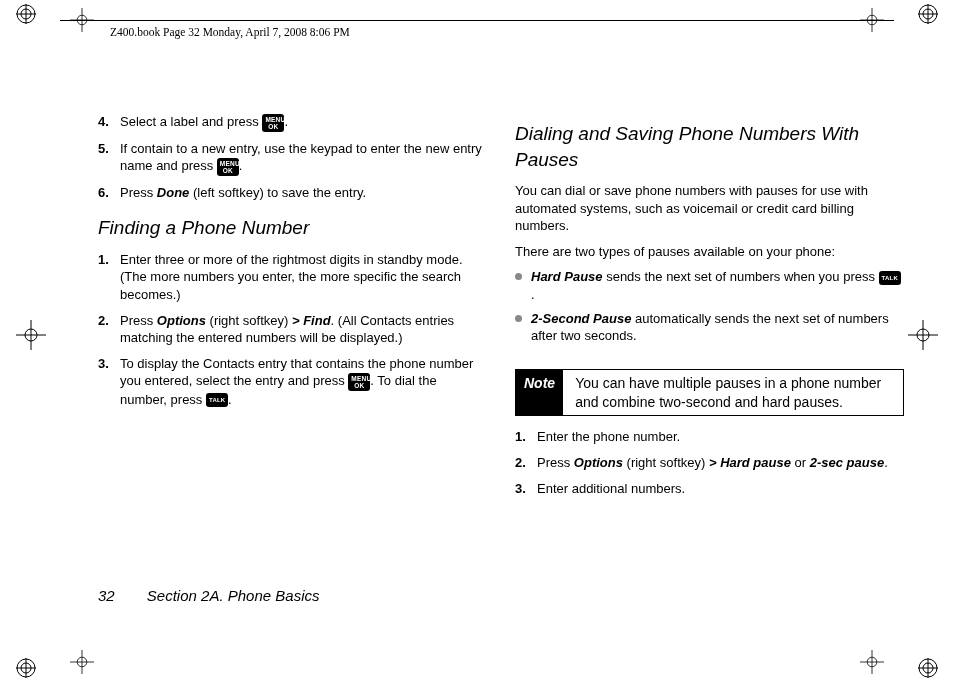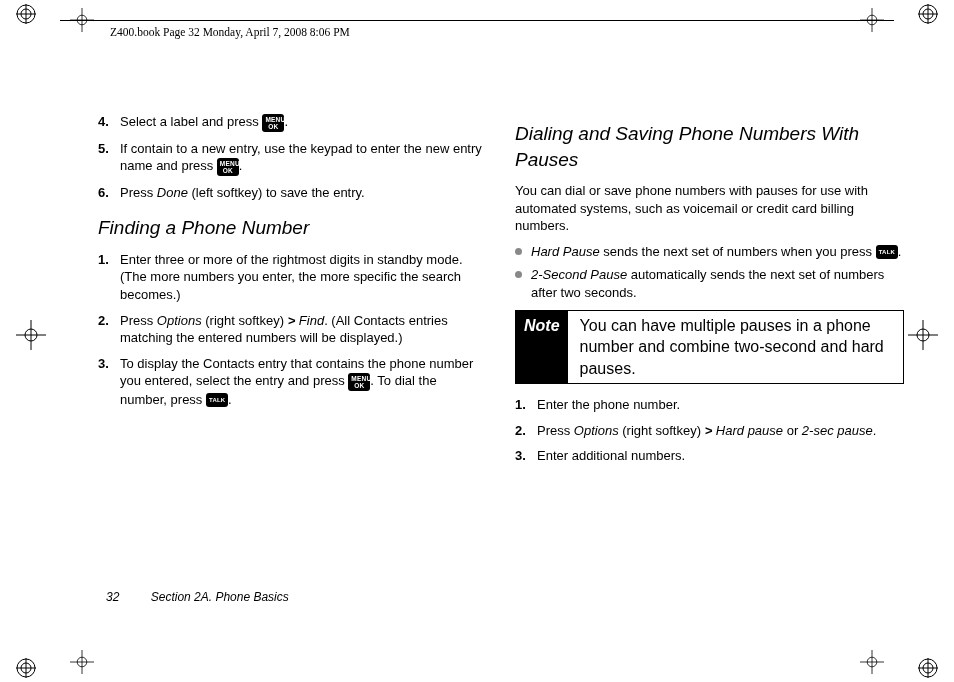--- a/index.html
+++ b/index.html
@@ -48,66 +48,66 @@
   }
   ul.bullets { list-style: none; padding-left: 0; margin: 6px 0; }
   ul.bullets > li { position: relative; padding-left: 16px; margin: 6px 0; }
   ul.bullets > li::before {
     content: "";
     position: absolute; left: 0; top: 5px;
     width: 7px; height: 7px; border-radius: 50%;
     background: #888;
   }
   .sbold { font-style: italic; font-weight: bold; }
-  .ibold { font-style: italic; font-weight: normal; }
+  .ibold { font-style: italic; font-weight: bold; }
   .key {
     display: inline-block;
     vertical-align: middle;
     background: #000;
     color: #fff;
     font-size: 6.5px;
     font-weight: bold;
     line-height: 7px;
     padding: 2px 3px;
     border-radius: 3px;
     text-align: center;
     letter-spacing: 0.2px;
     font-family: Arial, sans-serif;
     font-style: normal;
   }
   .key.menuok { width: 22px; }
   .key.talk { width: 22px; padding: 4px 3px; font-size: 6px; line-height:6px;}
   .notebox {
     display: flex;
     border: 1px solid #000;
-    margin: 8px 0 12px 0;
-    font-size: 16px;
+    margin: 24px 0 12px 0;
+    font-size: 14px;
   }
   .notebox .label {
     background: #000;
     color: #fff;
     font-style: italic;
     font-weight: bold;
     padding: 4px 8px;
     display: flex;
     align-items: flex-start;
   }
   .notebox .body {
     padding: 4px 12px;
     flex: 1;
   }
   .subhead-it {
     font-style: italic;
     margin: 8px 0 4px 0;
   }
   .footer {
     position: absolute;
-    left: 106px; bottom: 78px;
-    font-style: italic;
-    font-size: 12px;
+    left: 98px; bottom: 78px;
+    font-style: italic;
+    font-size: 15px;
   }
   .footer .pn { margin-right: 28px; font-style: italic; }
   
   .rosette { width:20px; height:20px; }
 </style>
 </head>
 <body>
 
 <div class="crop-mark" style="top:4px;left:16px">
 <svg class="rosette" viewBox="0 0 20 20">
@@ -223,20 +223,21 @@
         <span>To display the Contacts entry that contains the phone number you entered, select the entry and press </span>
         <span class="key menuok"><span>MENU</span><br><span>OK</span></span><span>. To dial the number, press </span>
         <span class="key talk">TALK</span><span>.</span>
       </li>
     </ol>
   </div>
 
   <div class="col">
     <div class="h2" style="margin-top:16px">Dialing and Saving Phone Numbers With Pauses</div>
     <div class="para">You can dial or save phone numbers with pauses for use with automated systems, such as voicemail or credit card billing numbers.</div>
+    <div class="para">There are two types of pauses available on your phone:</div>
 
     <ul class="bullets">
       <li>
         <span class="ibold">Hard Pause</span><span> sends the next set of numbers when you press </span><span class="key talk">TALK</span><span>.</span>
       </li>
       <li>
         <span class="ibold">2-Second Pause</span><span> automatically sends the next set of numbers after two seconds.</span>
       </li>
     </ul>
 

